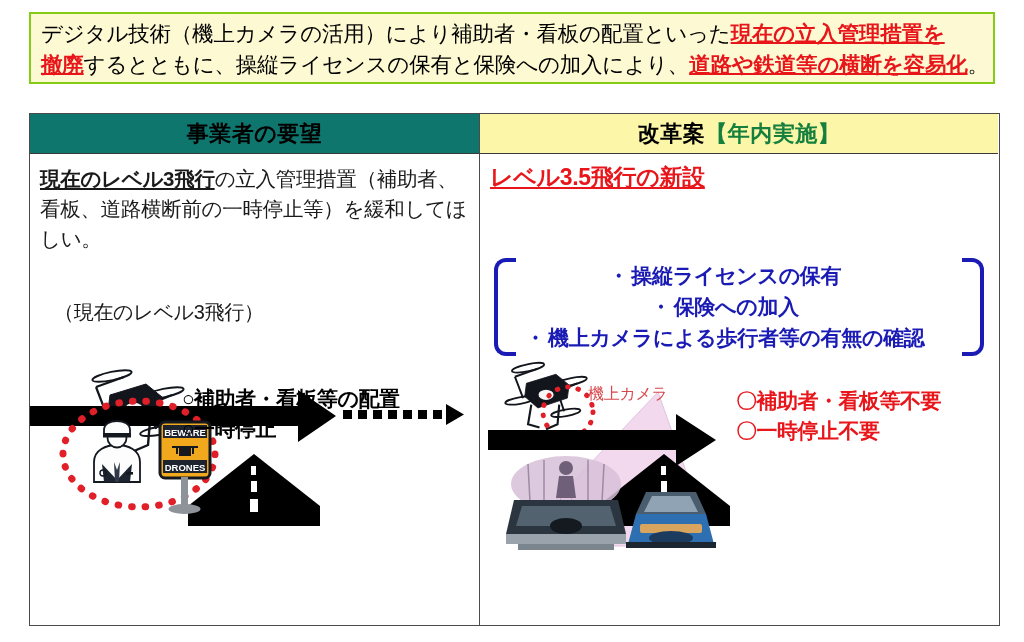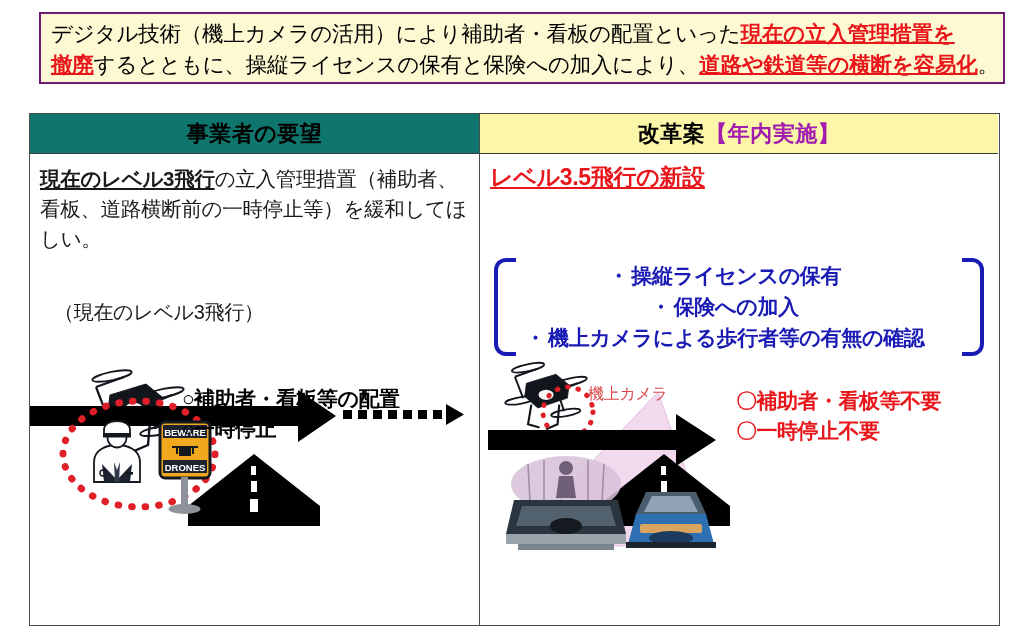--- a/index.html
+++ b/index.html
@@ -16,24 +16,23 @@
   }
 
   
   .header-box {
     position: absolute;
     left: 29px;
     top: 12px;
     width: 966px;
     height: 72px;
     background: #fdf9d2;
-    border: 2px solid #701a75;
+    border: 2px solid #84cc16;
     box-sizing: border-box;
     padding: 5px 10px 0 10px;
-    margin-left: 10px;
   }
   .header-line {
     font-size: 21.5px;
     line-height: 31px;
     color: #000000;
     white-space: nowrap;
     letter-spacing: -0.2px;
   }
   .hl-red {
     color: #e8161a;
@@ -70,21 +69,21 @@
     border-bottom: 1.5px solid #3a3a3a;
     display: flex;
     align-items: center;
     justify-content: center;
     font-weight: bold;
     font-size: 22px;
     letter-spacing: 0.5px;
   }
   .head-green { background: #0f766e; color: #000; }
   .head-yellow { background: #fbf6a8; color: #000; }
-  .head-red { color: #a21caf; }
+  .head-red { color: #15803d; }
 
   .col-body {
     position: relative;
     flex: 1;
     overflow: hidden;
   }
 
   
   .left-para {
     position: absolute;

